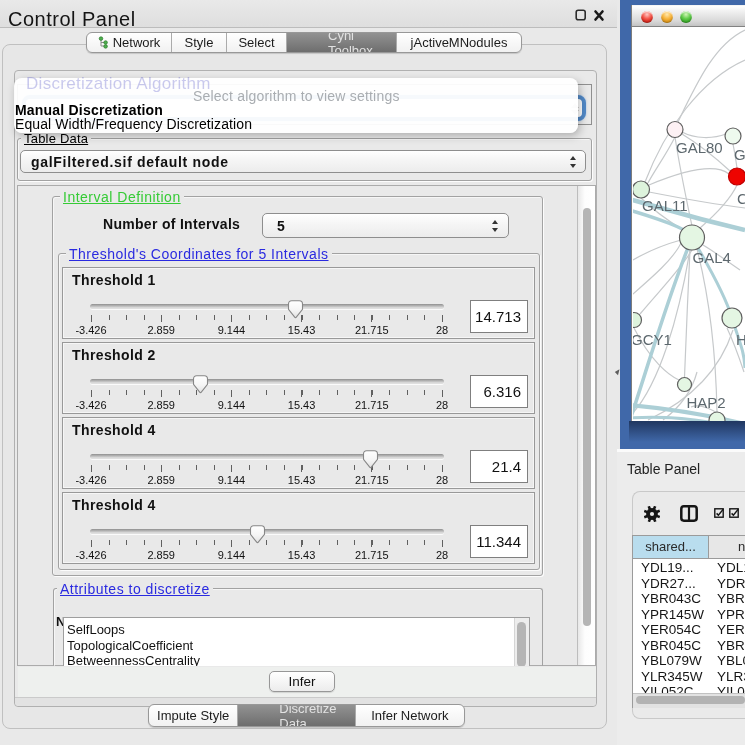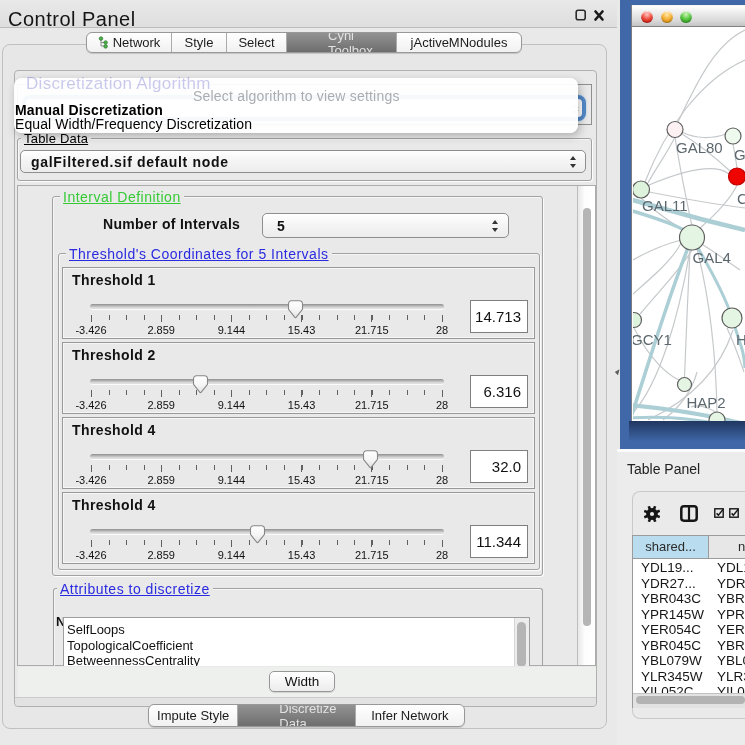--- a/index.html
+++ b/index.html
@@ -155,21 +155,21 @@
 <svg class="abs" style="left:362.2px;top:450.0px;z-index:2;" width="17" height="20" viewBox="0 0 17 20">
     <defs>
       <linearGradient id="tg3622" x1="0" y1="0" x2="0" y2="1">
         <stop offset="0" stop-color="#ffffff"></stop>
         <stop offset=".55" stop-color="#f5f5f5"></stop>
         <stop offset="1" stop-color="#e2e2e2"></stop>
       </linearGradient>
     </defs>
     <path d="M4.6 .8 H12.4 C14.2 .8 15.5 2.1 15.5 3.9 V9.4 L9.3 17.2 C8.9 17.7 8.1 17.7 7.7 17.2 L1.5 9.4 V3.9 C1.5 2.1 2.8 .8 4.6 .8 Z" fill="url(#tg3622)" stroke="#878787" stroke-width="1.1"></path>
   </svg>
-<div class="vbox" style="left:470px;top:450px;">32.0</div>
+<div class="vbox" style="left:470px;top:450px;">21.4</div>
 <div class="tbox" style="left:62px;top:492px;width:473px;height:72px;"></div>
 <div class="thlbl" style="left:72px;top:497px;">Threshold 4</div>
 <div class="track" style="left:90px;top:529px;width:354px;"></div>
 <div class="abs" style="left:90.5px;top:540px;width:353px;height:5px;background:repeating-linear-gradient(90deg,#606060 0 1px,transparent 1px 17.55px);"></div>
 <div class="tick" style="left:90.5px;top:540px;height:7px;"></div>
 <div class="tick" style="left:160.7px;top:540px;height:7px;"></div>
 <div class="tick" style="left:230.9px;top:540px;height:7px;"></div>
 <div class="tick" style="left:301.1px;top:540px;height:7px;"></div>
 <div class="tick" style="left:371.3px;top:540px;height:7px;"></div>
 <div class="tick" style="left:441.5px;top:540px;height:7px;"></div>
@@ -192,21 +192,21 @@
 <div class="vbox" style="left:470px;top:525px;">11.344</div>
 <div class="abs" style="left:53px;top:588px;width:490px;height:78px;border:1px solid #a2a2a2;border-bottom:none;border-radius:3px 3px 0 0;box-shadow:inset 1px 1px 0 rgba(255,255,255,.6);"></div>
 <div class="gl" style="left:57px;top:581px;color:#2a2ae0;">Attributes to discretize</div>
 <div class="abs" style="left:56px;top:614px;font-size:13px;letter-spacing:.3px;font-weight:bold;color:#111;">Numerical Attributes</div>
 <div class="abs" style="left:63px;top:617px;width:467px;height:49px;background:#fff;border:1px solid #9e9e9e;border-bottom:none;overflow:hidden;">
     <div style="position:absolute;left:3px;top:4px;font-size:13px;color:#111;line-height:15.5px;">SelfLoops<br>TopologicalCoefficient<br>BetweennessCentrality</div>
     <div style="position:absolute;right:0;top:0;width:15px;height:49px;background:#ededed;border-left:1px solid #d5d5d5;"></div>
     <div style="position:absolute;right:3px;top:4px;width:9px;height:45px;border-radius:4.5px;background:#b5b5b5;"></div>
   </div>
 <div class="abs" style="left:18px;top:667px;width:578px;height:30px;background:#eef0ee;"></div>
-<div class="abs" style="left:269px;top:671px;width:66px;height:21px;border:1px solid #979797;border-radius:5px;background:linear-gradient(#ffffff,#ececec);font-size:13.5px;color:#111;text-align:center;line-height:19px;box-shadow:0 1px 1px rgba(0,0,0,.12);">Width</div>
+<div class="abs" style="left:269px;top:671px;width:66px;height:21px;border:1px solid #979797;border-radius:5px;background:linear-gradient(#ffffff,#ececec);font-size:13.5px;color:#111;text-align:center;line-height:19px;box-shadow:0 1px 1px rgba(0,0,0,.12);">Infer</div>
 <div class="seg" style="left:148px;top:704px;width:317px;height:23px;z-index:4;">
     <div style="width:90px;">Impute Style</div>
     <div class="on" style="width:118px;">Discretize Data</div>
     <div style="width:109px;">Infer Network</div>
   </div>
 <div class="abs" style="left:620px;top:0;width:125px;height:450px;background:#4068a9;"></div>
 <div class="abs" style="left:631px;top:5px;width:114px;height:416px;border-left:1px solid #7d7d7d;background:#fff;"></div>
 <div class="abs" style="left:632px;top:5px;width:113px;height:22px;background:linear-gradient(#ffffff,#ececec 35%,#d8d8d8 75%,#c3c3c3);border-bottom:1px solid #828282;border-top:1px solid #f5f5f5;"></div>
 <div class="abs" style="left:641.0px;top:10.5px;width:12px;height:12px;border-radius:50%;background:radial-gradient(circle at 50% 28%, #ffc9c5 0%, #f4574b 42%, #d92c20 68%, #8e120b 90%);box-shadow:inset 0 1px 1px rgba(255,255,255,.85), inset 0 -1px 2px rgba(0,0,0,.18);"></div>
 <div class="abs" style="left:660.6px;top:10.5px;width:12px;height:12px;border-radius:50%;background:radial-gradient(circle at 50% 28%, #ffe9b0 0%, #f8b63f 42%, #e29a1e 68%, #9a6a08 90%);box-shadow:inset 0 1px 1px rgba(255,255,255,.85), inset 0 -1px 2px rgba(0,0,0,.18);"></div>

